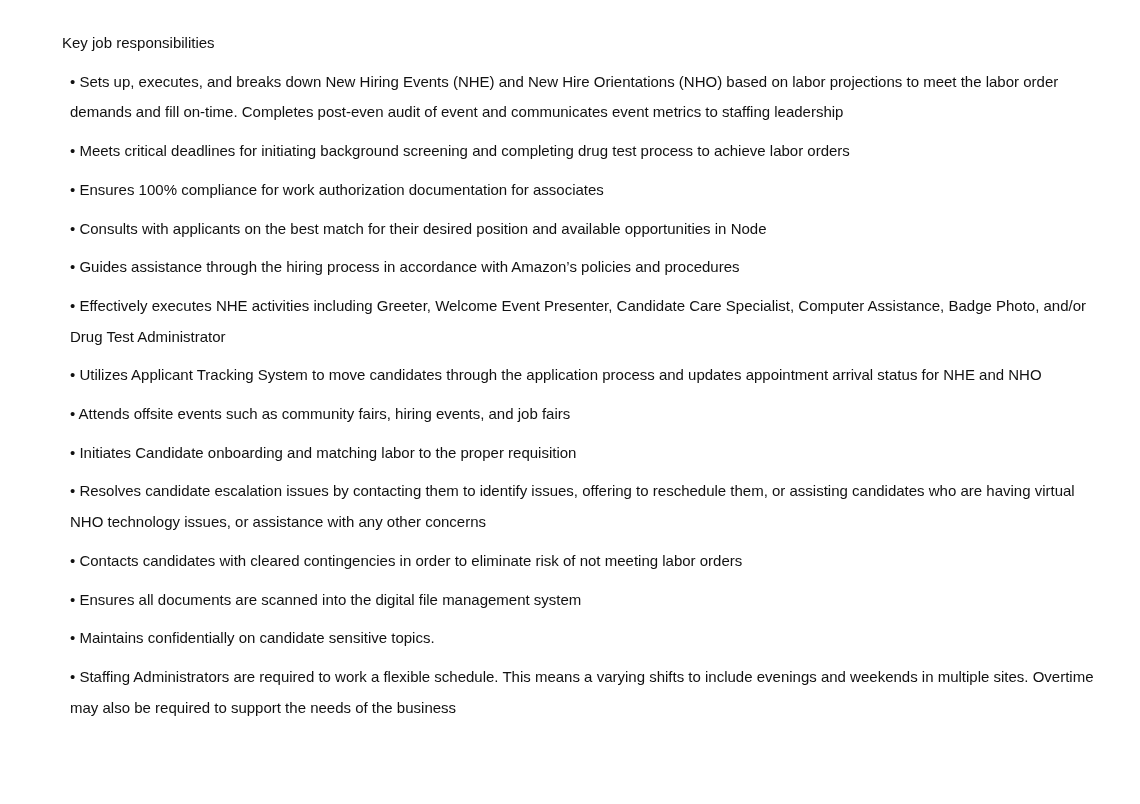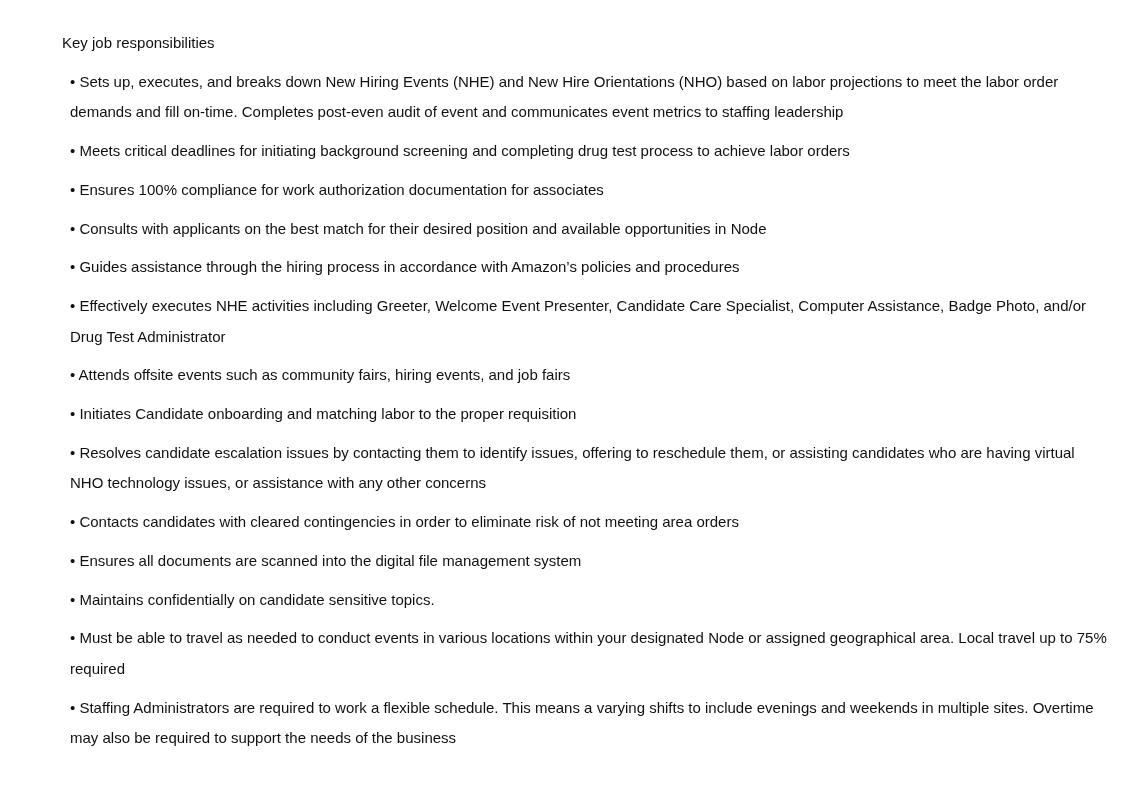--- a/index.html
+++ b/index.html
@@ -38,23 +38,23 @@
 <div class="doc">
   <div class="doc-inner">
     <p class="heading">Key job responsibilities</p>
     <div id="bullet-list">
         <p class="bullet">• Sets up, executes, and breaks down New Hiring Events (NHE) and New Hire Orientations (NHO) based on labor projections to meet the labor order demands and fill on-time. Completes post-even audit of event and communicates event metrics to staffing leadership</p>
         <p class="bullet">• Meets critical deadlines for initiating background screening and completing drug test process to achieve labor orders</p>
         <p class="bullet">• Ensures 100% compliance for work authorization documentation for associates</p>
         <p class="bullet">• Consults with applicants on the best match for their desired position and available opportunities in Node</p>
         <p class="bullet">• Guides assistance through the hiring process in accordance with Amazon’s policies and procedures</p>
         <p class="bullet">• Effectively executes NHE activities including Greeter, Welcome Event Presenter, Candidate Care Specialist, Computer Assistance, Badge Photo, and/or Drug Test Administrator</p>
+        <p class="bullet">• Utilizes Applicant Tracking System to move candidates through the application process and updates appointment arrival status for NHE and NHO</p>
         <p class="bullet">• Attends offsite events such as community fairs, hiring events, and job fairs</p>
         <p class="bullet">• Initiates Candidate onboarding and matching labor to the proper requisition</p>
         <p class="bullet">• Resolves candidate escalation issues by contacting them to identify issues, offering to reschedule them, or assisting candidates who are having virtual NHO technology issues, or assistance with any other concerns</p>
-        <p class="bullet">• Contacts candidates with cleared contingencies in order to eliminate risk of not meeting area orders</p>
+        <p class="bullet">• Contacts candidates with cleared contingencies in order to eliminate risk of not meeting labor orders</p>
         <p class="bullet">• Ensures all documents are scanned into the digital file management system</p>
         <p class="bullet">• Maintains confidentially on candidate sensitive topics.</p>
-        <p class="bullet">• Must be able to travel as needed to conduct events in various locations within your designated Node or assigned geographical area. Local travel up to 75% required</p>
         <p class="bullet">• Staffing Administrators are required to work a flexible schedule. This means a varying shifts to include evenings and weekends in multiple sites. Overtime may also be required to support the needs of the business</p>
       </div>
   </div>
 </div>
 
 </body></html>

